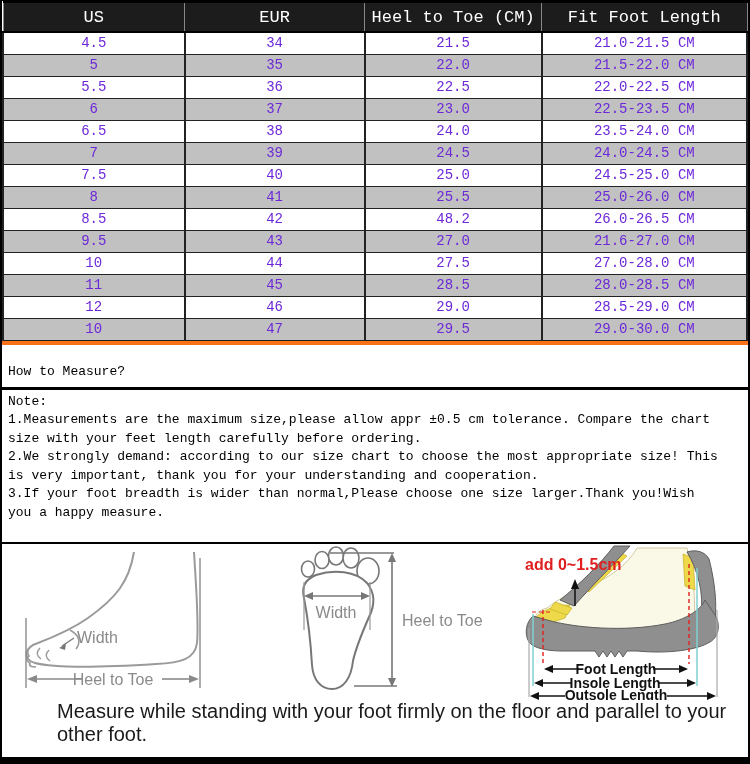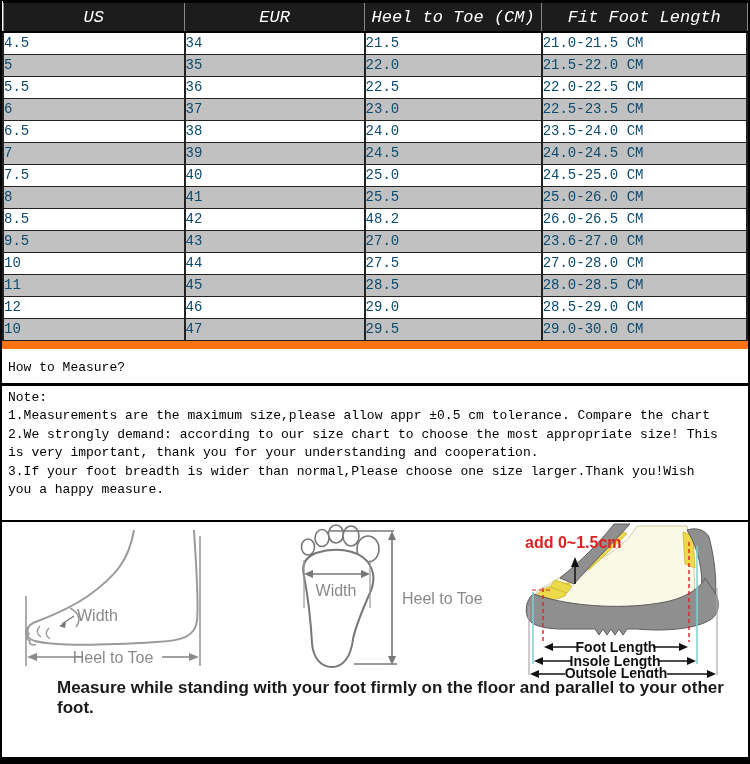--- a/index.html
+++ b/index.html
@@ -8,43 +8,42 @@
     width:750px; height:764px; position:relative; background:#fff;
     border-left:2px solid #000; border-right:2px solid #000; border-top:1px solid #000;
     font-family:"Liberation Mono","DejaVu Sans Mono",monospace;
     overflow:hidden;
   }
   table.size-table { width:100%; border-collapse:collapse; table-layout:fixed; }
   table.size-table th {
     background:#1c1c1c; color:#fff; font-weight:normal; font-size:17px;
     height:30px; border:1px solid #888; border-top:2px solid #000; border-bottom:2px solid #000;
     text-align:center;
-    font-style:italic;
   }
   table.size-table td {
-    font-size:14px; height:22px; color:#0c4a6e;
+    text-align:center; font-size:14px; height:22px; color:#6d28d9;
     border:1px solid #222; border-left:2px solid #222; border-right:2px solid #222;
     background:#fff;
   }
   table.size-table tr.alt td { background:#c1c1c1; }
   .measure-section {
-    border-top:8px solid #f97316; padding:8px 0 4px 6px;
+    border-top:4px solid #f97316; padding:16px 0 4px 6px;
     font-size:13px; line-height:22px; color:#000; white-space:nowrap;
   }
   .note-section {
     border-top:3px solid #000; padding:3px 0 20px 6px;
     font-size:13px; line-height:18.5px; color:#000; white-space:nowrap;
   }
   .diagram-section {
     border-top:2px solid #000; height:156px; display:flex; align-items:flex-start;
   }
   .diag { flex:0 0 auto; }
   .footer-line {
     font-family:"Liberation Sans","DejaVu Sans",sans-serif;
-    font-size:17px; color:#1a1a1a; padding:2px 0 0 55px;font-weight:bold;
+    font-size:20px; color:#1a1a1a; padding:2px 0 0 55px;
   }
   .bottom-bar { position:absolute; left:0; right:0; bottom:0; height:7px; background:#000; }
   svg text { font-family:"Liberation Sans","DejaVu Sans",sans-serif; }
   svg .gray-label { fill:#8a8a8a; font-size:16px; }
   svg .bold-label { fill:#111; font-size:14px; font-weight:bold; }
   svg .red-label  { font-size:16px; font-weight:bold; }
 </style>
 </head>
 <body>
 
@@ -117,21 +116,21 @@
         <tr>
           <td>8.5</td>
           <td>42</td>
           <td>48.2</td>
           <td>26.0-26.5 CM</td>
         </tr>
         <tr class="alt">
           <td>9.5</td>
           <td>43</td>
           <td>27.0</td>
-          <td>23.6-27.0 CM</td>
+          <td>21.6-27.0 CM</td>
         </tr>
         <tr>
           <td>10</td>
           <td>44</td>
           <td>27.5</td>
           <td>27.0-28.0 CM</td>
         </tr>
         <tr class="alt">
           <td>11</td>
           <td>45</td>
@@ -153,20 +152,21 @@
       </tbody>
   </table>
 
   <div class="measure-section">
     <div>How to Measure?</div>
   </div>
 
   <div class="note-section">
     <div>Note:</div>
     <div>1.Measurements are the maximum size,please allow appr ±0.5 cm tolerance. Compare the chart</div>
+    <div>size with your feet length carefully before ordering.</div>
     <div>2.We strongly demand: according to our size chart to choose the most appropriate size! This</div>
     <div>is very important, thank you for your understanding and cooperation.</div>
     <div>3.If your foot breadth is wider than normal,Please choose one size larger.Thank you!Wish</div>
     <div>you a happy measure.</div>
   </div>
 
   <div class="diagram-section">
 
     <svg class="diag" width="240" height="150" viewBox="0 0 240 150" style="margin-left:14px; margin-top:4px;">
 

